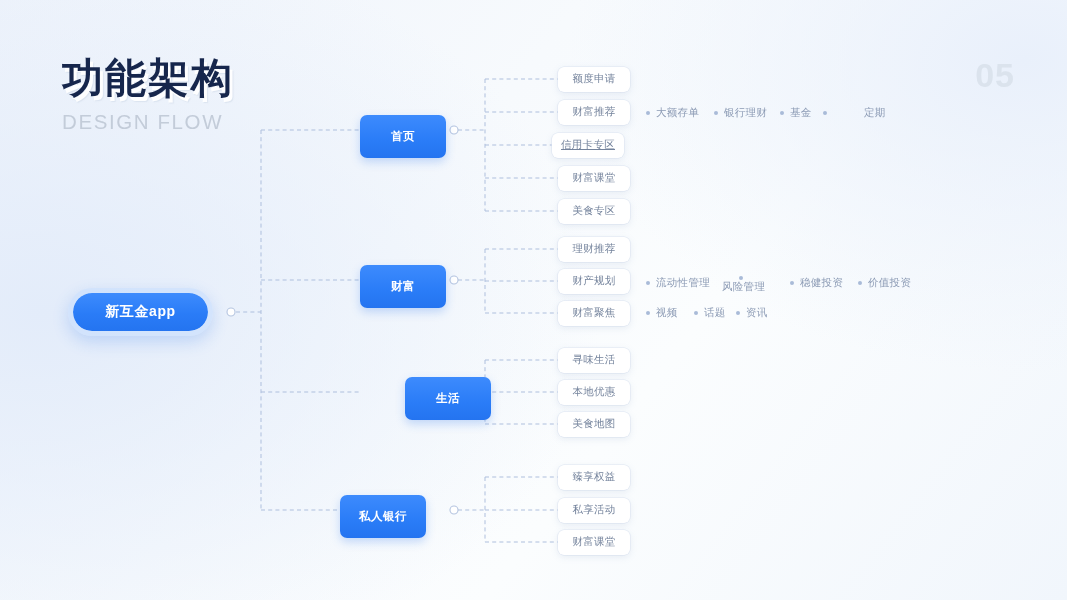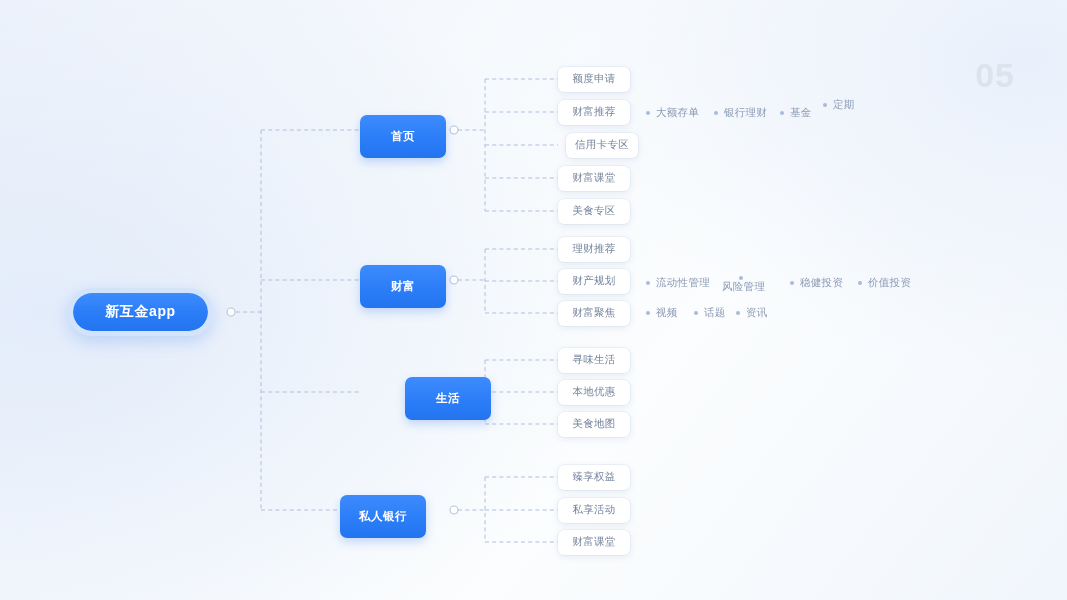--- a/index.html
+++ b/index.html
@@ -86,20 +86,24 @@
   .leaf .dot {
     width: 4px; height: 4px; border-radius: 50%;
     background: #a9bbd8; margin-right: 6px; flex: none;
   }
 </style>
 </head>
 <body>
 
 <div id="stage">
 
+  <div class="title-wrap">
+    <div class="title-main">功能架构</div>
+    <div class="title-sub">DESIGN FLOW</div>
+  </div>
   <div class="page-num">05</div>
 
   <svg id="wires" viewBox="0 0 1067 600" xmlns="http://www.w3.org/2000/svg">
       <circle cx="231" cy="312" r="4" fill="#ffffff" stroke="#b5c5e0" stroke-width="1.1"></circle>
       <line x1="236" y1="312" x2="261" y2="312" stroke="#aebfdd" stroke-width="1" stroke-dasharray="4 3.2"></line>
       <line x1="261" y1="130" x2="261" y2="510" stroke="#aebfdd" stroke-width="1" stroke-dasharray="4 3.2"></line>
       <line x1="261" y1="130" x2="360" y2="130" stroke="#aebfdd" stroke-width="1" stroke-dasharray="4 3.2"></line>
       <circle cx="454" cy="130" r="4" fill="#ffffff" stroke="#b5c5e0" stroke-width="1.1"></circle>
       <line x1="458" y1="130" x2="485" y2="130" stroke="#aebfdd" stroke-width="1" stroke-dasharray="4 3.2"></line>
       <line x1="485" y1="79" x2="485" y2="211" stroke="#aebfdd" stroke-width="1" stroke-dasharray="4 3.2"></line>
@@ -129,21 +133,21 @@
       <line x1="485" y1="477" x2="558" y2="477" stroke="#aebfdd" stroke-width="1" stroke-dasharray="4 3.2"></line>
       <line x1="485" y1="510" x2="558" y2="510" stroke="#aebfdd" stroke-width="1" stroke-dasharray="4 3.2"></line>
       <line x1="485" y1="542" x2="558" y2="542" stroke="#aebfdd" stroke-width="1" stroke-dasharray="4 3.2"></line>
     </svg>
 
   <div id="nodes">
       <div class="node-root">新互金app</div>
       <div class="node-l2" style="left: 360px; top: 115px;">首页</div>
       <div class="node-l3" style="left: 558px; top: 66.5px;">额度申请</div>
       <div class="node-l3" style="left: 558px; top: 99.5px;">财富推荐</div>
-      <div class="node-l3" style="left: 566px; top: 132.5px;">信用卡专区</div>
+      <div class="node-l3" style="left: 552px; top: 132.5px; text-decoration: underline;">信用卡专区</div>
       <div class="node-l3" style="left: 558px; top: 165.5px;">财富课堂</div>
       <div class="node-l3" style="left: 558px; top: 198.5px;">美食专区</div>
       <div class="node-l2" style="left: 360px; top: 265px;">财富</div>
       <div class="node-l3" style="left: 558px; top: 236.5px;">理财推荐</div>
       <div class="node-l3" style="left: 558px; top: 268.5px;">财产规划</div>
       <div class="node-l3" style="left: 558px; top: 300.5px;">财富聚焦</div>
       <div class="node-l2" style="left: 360px; top: 377px; margin-left: 45px;">生活</div>
       <div class="node-l3" style="left: 558px; top: 347.5px;">寻味生活</div>
       <div class="node-l3" style="left: 558px; top: 379.5px;">本地优惠</div>
       <div class="node-l3" style="left: 558px; top: 411.5px;">美食地图</div>
@@ -156,21 +160,21 @@
         <span>大额存单</span>
       </div>
       <div class="leaf" style="left: 714px; top: 106px;">
         <span class="dot"></span>
         <span>银行理财</span>
       </div>
       <div class="leaf" style="left: 780px; top: 106px;">
         <span class="dot"></span>
         <span>基金</span>
       </div>
-      <div class="leaf" style="left: 823px; top: 98px;">
+      <div class="leaf" style="left: 823px; top: 106px; gap: 31px;">
         <span class="dot"></span>
         <span>定期</span>
       </div>
       <div class="leaf" style="left: 646px; top: 276px;">
         <span class="dot"></span>
         <span>流动性管理</span>
       </div>
       <div class="leaf" style="left: 722px; top: 276px; flex-direction: column;">
         <span class="dot"></span>
         <span>风险管理</span>

